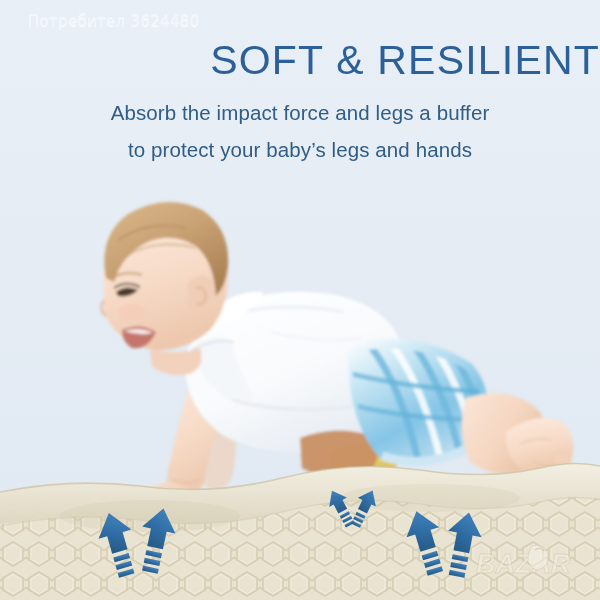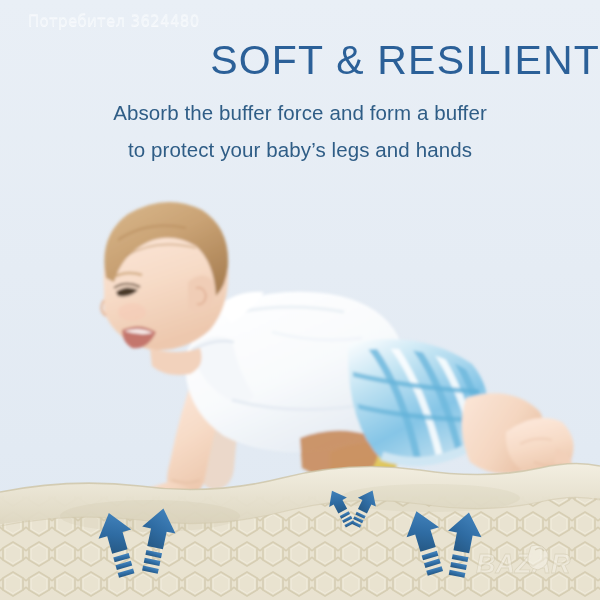--- a/index.html
+++ b/index.html
@@ -67,21 +67,21 @@
   }
 </style>
 </head>
 <body>
 
 <div id="stage">
 
   <div class="wm-user">Потребител 3624480</div>
 
   <div class="headline">SOFT &amp; RESILIENT</div>
-  <div class="sub l1">Absorb the buffer force and form a buffer</div>
+  <div class="sub l1">Absorb the impact force and legs a buffer</div>
   <div class="sub l2">to protect your baby’s legs and hands</div>
 
   <svg id="baby" viewBox="0 0 600 600">
     <defs>
       <linearGradient id="skinG" x1="0" y1="0" x2="0.3" y2="1">
         <stop offset="0%" stop-color="#fdeade"></stop>
         <stop offset="55%" stop-color="#f7dcc8"></stop>
         <stop offset="100%" stop-color="#edc8ae"></stop>
       </linearGradient>
       <linearGradient id="skinG2" x1="0" y1="0" x2="1" y2="0.6">

